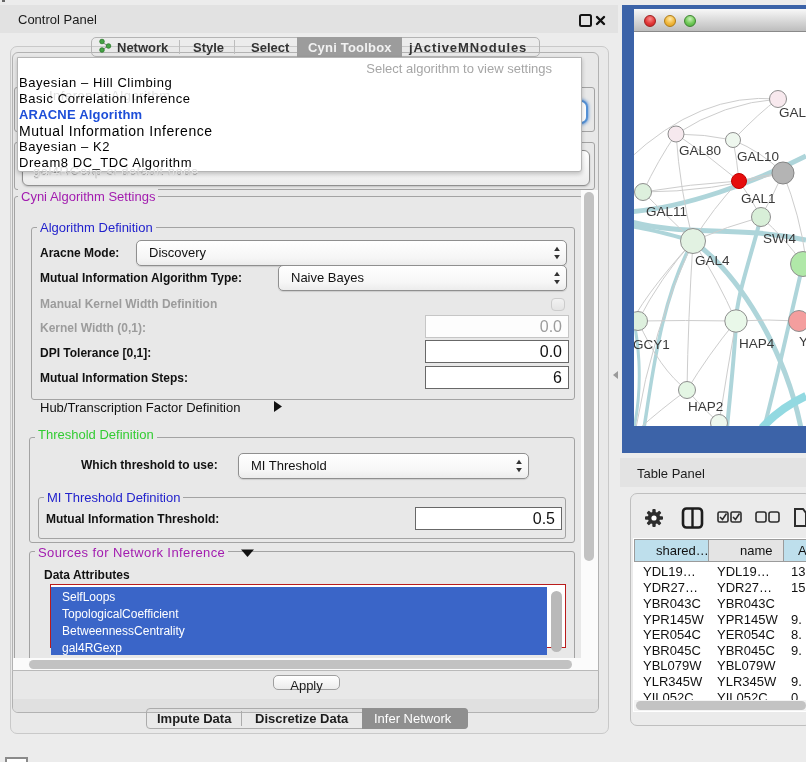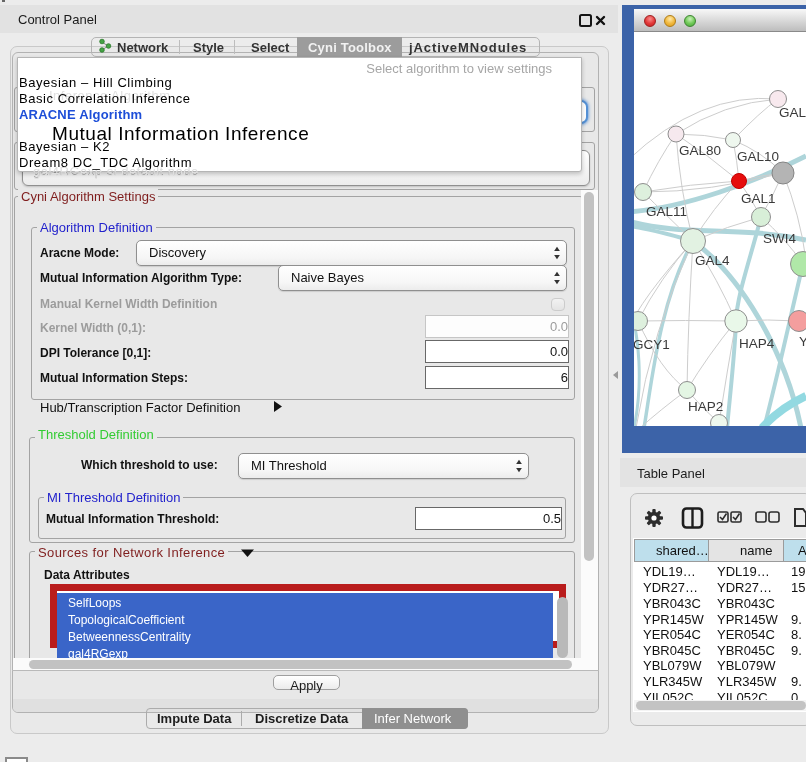--- a/index.html
+++ b/index.html
@@ -1,24 +1,24 @@
 <!DOCTYPE html>
 <html><head>
 <meta charset="utf-8">
 <style>
   html,body{margin:0;padding:0;}
   body{width:806px;height:762px;background:#ececec;font-family:"Liberation Sans",sans-serif;position:relative;overflow:hidden;}
   .abs{position:absolute;}
   .grp{position:absolute;border:1px solid #a3a3a3;border-radius:3px;}
-  .grplabel{position:absolute;background:#e8e8e8;padding:0 3px;font-size:13px;color:#7f1d1d;white-space:nowrap;}
+  .grplabel{position:absolute;background:#e8e8e8;padding:0 3px;font-size:13px;color:#a21caf;white-space:nowrap;}
   .boldlab{position:absolute;font-size:12px;font-weight:bold;color:#111;white-space:nowrap;}
   .combo{position:absolute;border:1px solid #8f8f8f;border-radius:5px;background:linear-gradient(#ffffff,#f6f6f6 70%,#ececec);box-shadow:0 1px 1px rgba(0,0,0,0.12);}
   .combo .ctext{position:absolute;left:12px;top:4px;font-size:13px;color:#111;}
   .spin{position:absolute;right:5px;top:5px;width:8px;height:14px;}
-  .inp{position:absolute;background:#fff;font-size:13px;color:#111;text-align:right;line-height:21px;box-sizing:border-box;}
+  .inp{position:absolute;background:#fff;font-size:16px;color:#111;text-align:right;line-height:21px;padding-right:6px;box-sizing:border-box;}
   .tabtxt{position:absolute;font-size:13px;font-weight:bold;color:#333;white-space:nowrap;}
   .sep{position:absolute;width:1px;height:14px;background:#bdbdbd;top:40px;}
 </style>
 </head>
 <body>
 
 <div class="abs" style="left:2px;top:0;width:3px;height:2px;background:#666;"></div>
 <div class="abs" style="left:0;top:5px;width:618px;height:28px;background:#e2e2e2;">
   <div class="abs" style="left:18px;top:7px;font-size:13px;color:#1a1a1a;">Control Panel</div>
   <div class="abs" style="left:579px;top:9px;width:9px;height:9px;border:2px solid #141414;border-radius:2.5px;"></div>
@@ -54,21 +54,21 @@
     <div class="abs" style="left:10px;top:12px;font-size:13px;color:#a8a8a8;letter-spacing:0.5px;">gal4RGexp si default node</div>
   </div>
 
 <div class="abs" style="left:17px;top:57px;width:565px;height:115px;background:#fff;border:1px solid #b5b5b5;box-sizing:border-box;box-shadow:0 2px 4px rgba(0,0,0,0.22);border-radius:0 0 3px 3px;">
   <div class="abs" style="right:29px;top:3px;font-size:13px;color:#a6a6a6;">Select algorithm to view settings</div>
   <div class="abs" style="left:31px;top:30px;font-size:13px;color:#e0e0e0;letter-spacing:0.5px;">Inference Algorithm</div>
   <div class="abs" style="left:15px;top:106px;font-size:13px;color:#dedede;letter-spacing:0.5px;">gal4RGexp si default node</div>
   <div class="abs" style="left:1px;top:17px;font-size:13px;color:#000;letter-spacing:0.55px;">Bayesian – Hill Climbing</div>
   <div class="abs" style="left:1px;top:33px;font-size:13px;color:#000;letter-spacing:0.55px;">Basic Correlation Inference</div>
   <div class="abs" style="left:1px;top:49px;font-size:13px;color:#1d4ed8;font-weight:bold;letter-spacing:0.2px;">ARACNE Algorithm</div>
-  <div class="abs" style="left:1px;top:65px;font-size:19px;color:#000;letter-spacing:0.55px;padding-left:33px;">Mutual Information Inference</div>
+  <div class="abs" style="left:1px;top:65px;font-size:14px;color:#000;letter-spacing:0.55px;">Mutual Information Inference</div>
   <div class="abs" style="left:1px;top:81px;font-size:13px;color:#000;letter-spacing:0.55px;">Bayesian – K2</div>
   <div class="abs" style="left:1px;top:97px;font-size:13px;color:#000;letter-spacing:0.55px;">Dream8 DC_TDC Algorithm</div>
 </div>
 
 <div class="grp" style="left:14px;top:196px;width:567px;height:473px;"></div>
 <div class="grplabel" style="left:18px;top:189px;">Cyni Algorithm Settings</div>
 
 <div class="grp" style="left:31px;top:227px;width:542px;height:171px;"></div>
 <div class="grplabel" style="left:37px;top:220px;color:#2222cc;">Algorithm Definition</div>
 
@@ -124,21 +124,21 @@
 <div class="boldlab" style="left:46px;top:512px;">Mutual Information Threshold:</div>
 <div class="inp" style="left:415px;top:507px;width:147px;height:23px;border:1.5px solid #686868;">0.5</div>
 
 <div class="grp" style="left:29px;top:551px;width:544px;height:108px;"></div>
 <div class="grplabel" style="left:35px;top:545px;letter-spacing:0.4px;">Sources for Network Inference</div>
 <svg class="abs" style="left:240px;top:548px;" width="15" height="10" viewBox="0 0 15 10">
     <path d="M1 1.5 L14 1.5 L7.5 9 Z" fill="#111"></path>
   </svg>
 <div class="boldlab" style="left:44px;top:568px;">Data Attributes</div>
 
-<div class="abs" style="left:50px;top:584px;width:516px;height:64px;background:#fff;border:7px solid #b91c1c;box-sizing:border-box;">
+<div class="abs" style="left:50px;top:584px;width:516px;height:64px;background:#fff;border:1px solid #b91c1c;box-sizing:border-box;">
   <div class="abs" style="left:0;top:2px;width:496px;height:68px;background:#3a65c8;"></div>
   <div class="abs" style="left:11px;top:5px;font-size:12px;color:#fff;">SelfLoops</div>
   <div class="abs" style="left:11px;top:22px;font-size:12px;color:#fff;">TopologicalCoefficient</div>
   <div class="abs" style="left:11px;top:39px;font-size:12px;color:#fff;">BetweennessCentrality</div>
   <div class="abs" style="left:11px;top:56px;font-size:12px;color:#fff;">gal4RGexp</div>
   <div class="abs" style="left:500px;top:6px;width:11px;height:61px;background:#b9b9b9;border-radius:6px;"></div>
 </div>
 
 <div class="abs" style="left:13px;top:658px;width:568px;height:12px;background:#fbfbfb;"></div>
 <div class="abs" style="left:29px;top:660px;width:543px;height:9px;background:#c2c2c2;border-radius:5px;"></div>
@@ -296,21 +296,21 @@
 </svg>
 
 <div class="abs" style="left:634px;top:539px;width:172px;height:162px;font-size:13px;color:#111;overflow:hidden;">
   <div class="abs" style="left:0;top:0;width:75px;height:23px;background:#bedfec;border:1px solid #9b9b9b;box-sizing:border-box;padding-left:21px;line-height:21px;">shared…</div>
   <div class="abs" style="left:74px;top:0;width:84px;height:23px;background:#e4e4e4;border:1px solid #9b9b9b;box-sizing:border-box;padding-left:31px;line-height:21px;">name</div>
   <div class="abs" style="left:149px;top:0;width:40px;height:23px;background:#bedfec;border:1px solid #9b9b9b;box-sizing:border-box;padding-left:14px;line-height:21px;">A</div>
 </div>
 <div class="abs" style="left:634px;top:562px;width:172px;height:139px;overflow:hidden;font-size:13px;color:#111;">
   <div class="abs" style="left:9px;top:2px;">YDL19…</div>
     <div class="abs" style="left:83px;top:2px;">YDL19…</div>
-    <div class="abs" style="left:157px;top:2px;">19</div>
+    <div class="abs" style="left:157px;top:2px;">13</div>
   <div class="abs" style="left:9px;top:18px;">YDR27…</div>
     <div class="abs" style="left:83px;top:18px;">YDR27…</div>
     <div class="abs" style="left:157px;top:18px;">15</div>
   <div class="abs" style="left:9px;top:34px;">YBR043C</div>
     <div class="abs" style="left:83px;top:34px;">YBR043C</div>
   <div class="abs" style="left:9px;top:50px;">YPR145W</div>
     <div class="abs" style="left:83px;top:50px;">YPR145W</div>
     <div class="abs" style="left:157px;top:50px;">9.</div>
   <div class="abs" style="left:9px;top:65px;">YER054C</div>
     <div class="abs" style="left:83px;top:65px;">YER054C</div>

